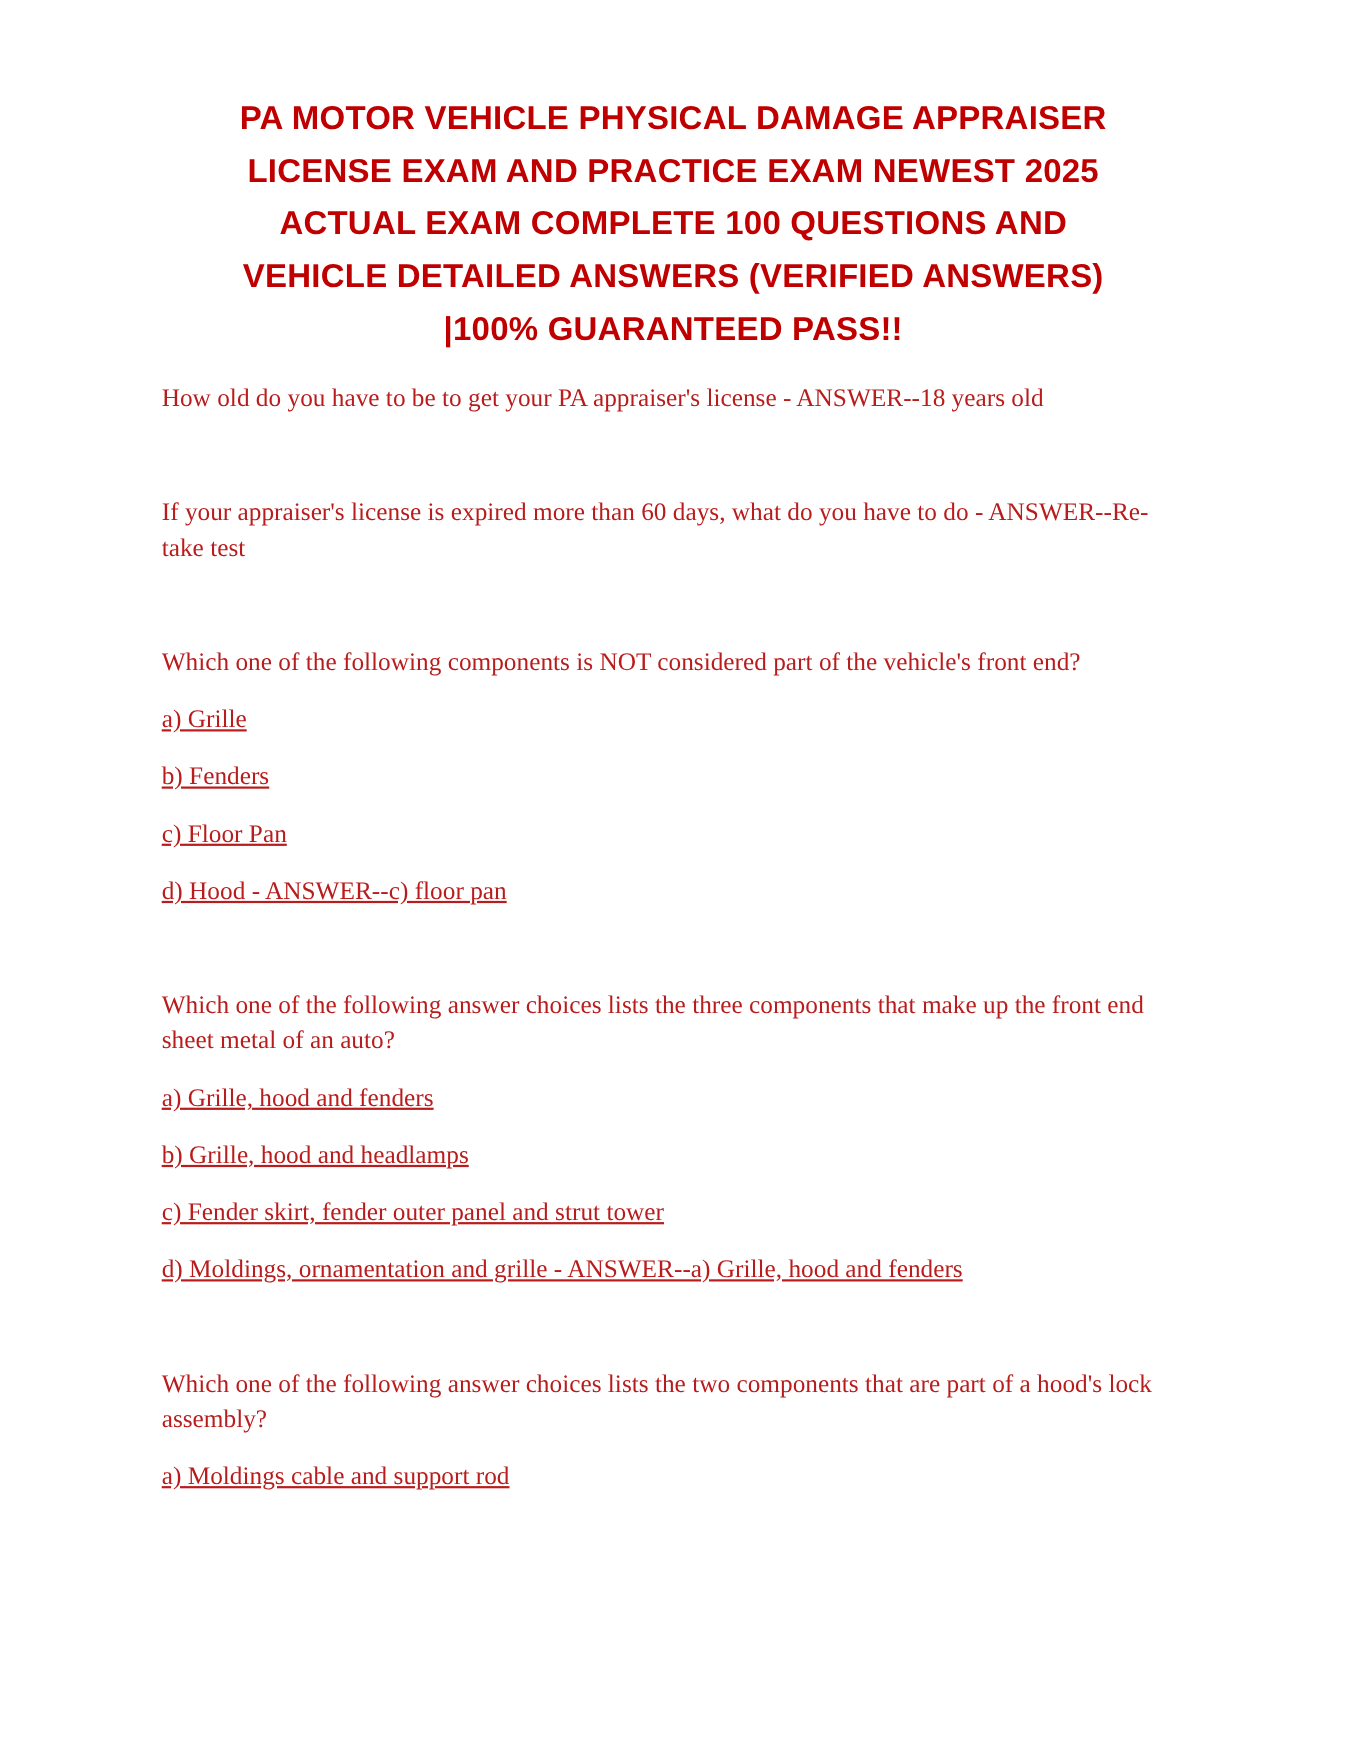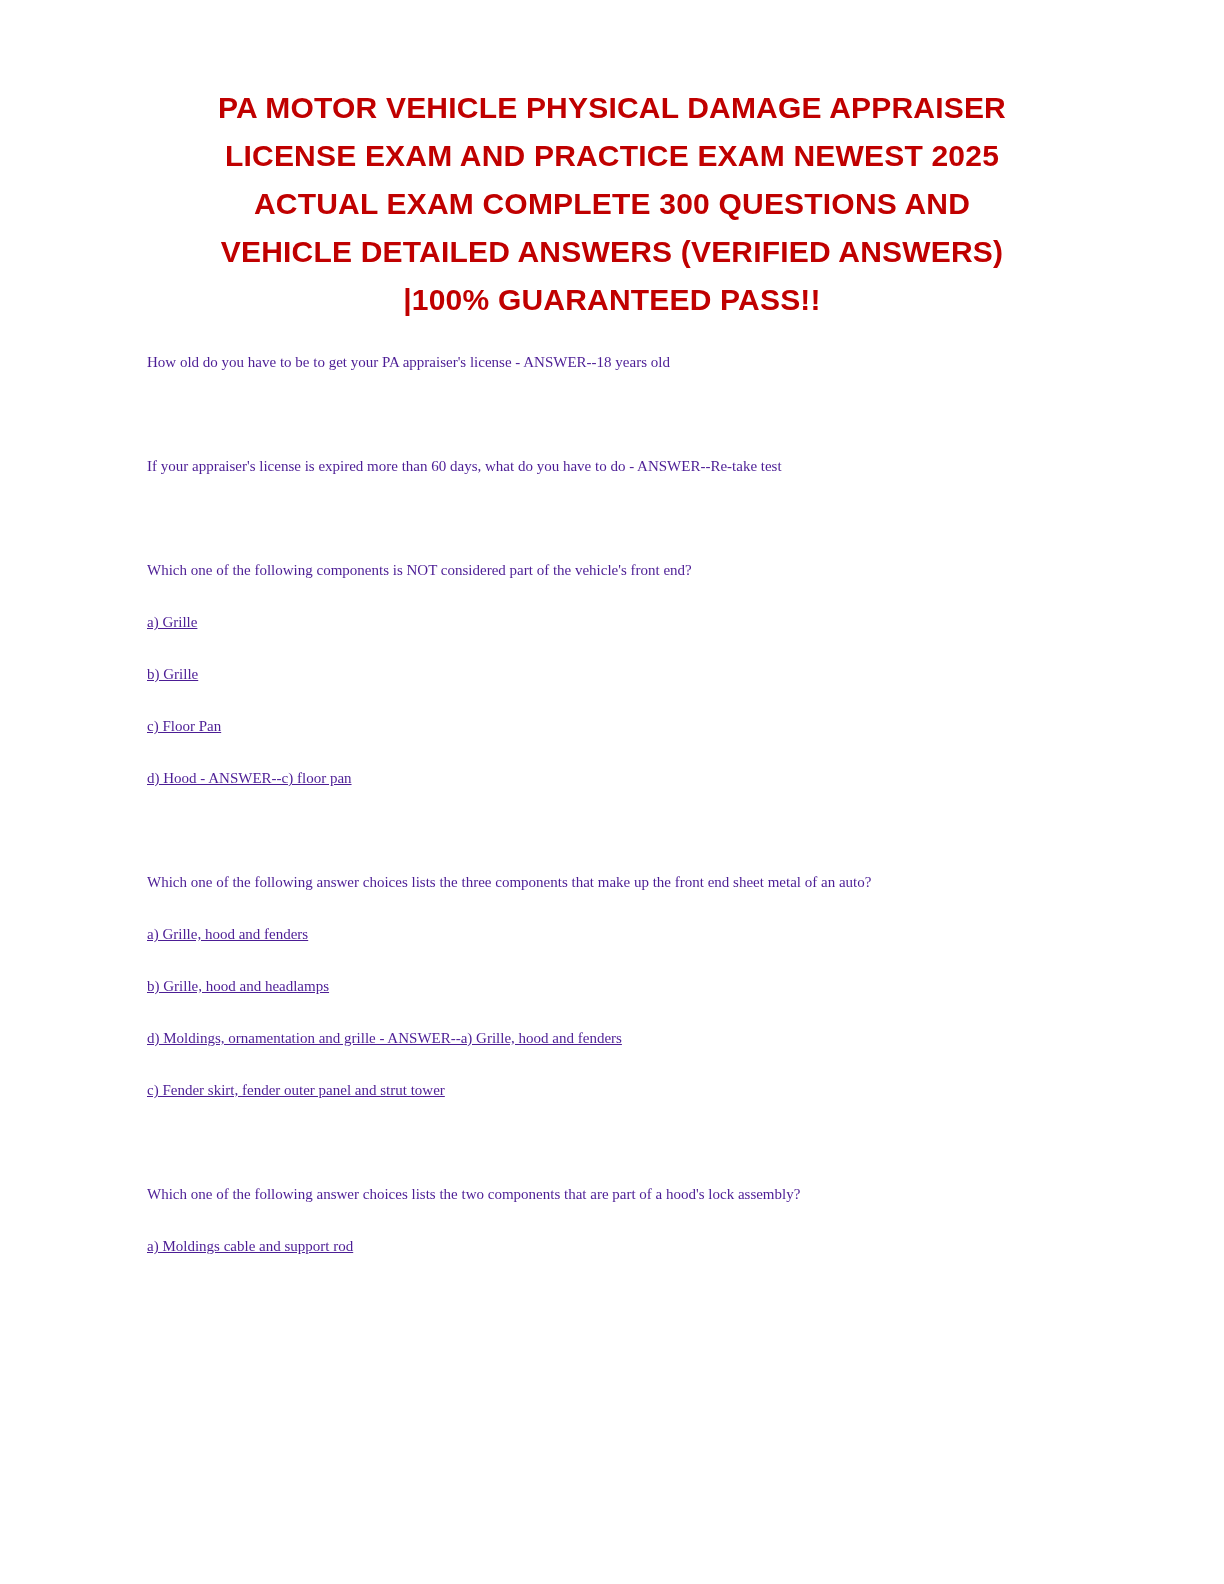--- a/index.html
+++ b/index.html
@@ -24,23 +24,23 @@
     color: #c00000;
     text-align: center;
     margin: 0 0 20px 0;
     letter-spacing: 0.2px;
   }
   .doc-title .tline {
     display: block;
   }
   .body-copy {
     font-family: "Liberation Serif", "DejaVu Serif", serif;
-    font-size: 15px;
+    font-size: 23px;
     line-height: 32px;
-    color: #4c1d95;
+    color: #b91c1c;
   }
   p.question {
     margin: 72px 0 0 0;
     max-width: 930px;
   }
   p.question.first {
     margin-top: 22px;
   }
   p.option {
     margin: 20px 0 0 0;
@@ -49,35 +49,35 @@
   }
 </style>
 </head>
 <body>
 
 <div class="page">
 
   <h1 class="doc-title">
     <span class="tline">PA MOTOR VEHICLE PHYSICAL DAMAGE APPRAISER</span>
     <span class="tline">LICENSE EXAM AND PRACTICE EXAM NEWEST 2025</span>
-    <span class="tline">ACTUAL EXAM COMPLETE 300 QUESTIONS AND</span>
+    <span class="tline">ACTUAL EXAM COMPLETE 100 QUESTIONS AND</span>
     <span class="tline">VEHICLE DETAILED ANSWERS (VERIFIED ANSWERS)</span>
     <span class="tline">|100% GUARANTEED PASS!!</span>
   </h1>
 
   <div class="body-copy">
     <p class="question first">How old do you have to be to get your PA appraiser's license - ANSWER--18 years old</p>
     <p class="question">If your appraiser's license is expired more than 60 days, what do you have to do - ANSWER--Re-take test</p>
     <p class="question">Which one of the following components is NOT considered part of the vehicle's front end?</p>
     <p class="option">a) Grille</p>
-    <p class="option">b) Grille</p>
+    <p class="option">b) Fenders</p>
     <p class="option">c) Floor Pan</p>
     <p class="option">d) Hood - ANSWER--c) floor pan</p>
     <p class="question">Which one of the following answer choices lists the three components that make up the front end sheet metal of an auto?</p>
     <p class="option">a) Grille, hood and fenders</p>
     <p class="option">b) Grille, hood and headlamps</p>
+    <p class="option">c) Fender skirt, fender outer panel and strut tower</p>
     <p class="option">d) Moldings, ornamentation and grille - ANSWER--a) Grille, hood and fenders</p>
-    <p class="option">c) Fender skirt, fender outer panel and strut tower</p>
     <p class="question">Which one of the following answer choices lists the two components that are part of a hood's lock assembly?</p>
     <p class="option">a) Moldings cable and support rod</p>
   </div>
 
 </div>
 
 </body></html>

